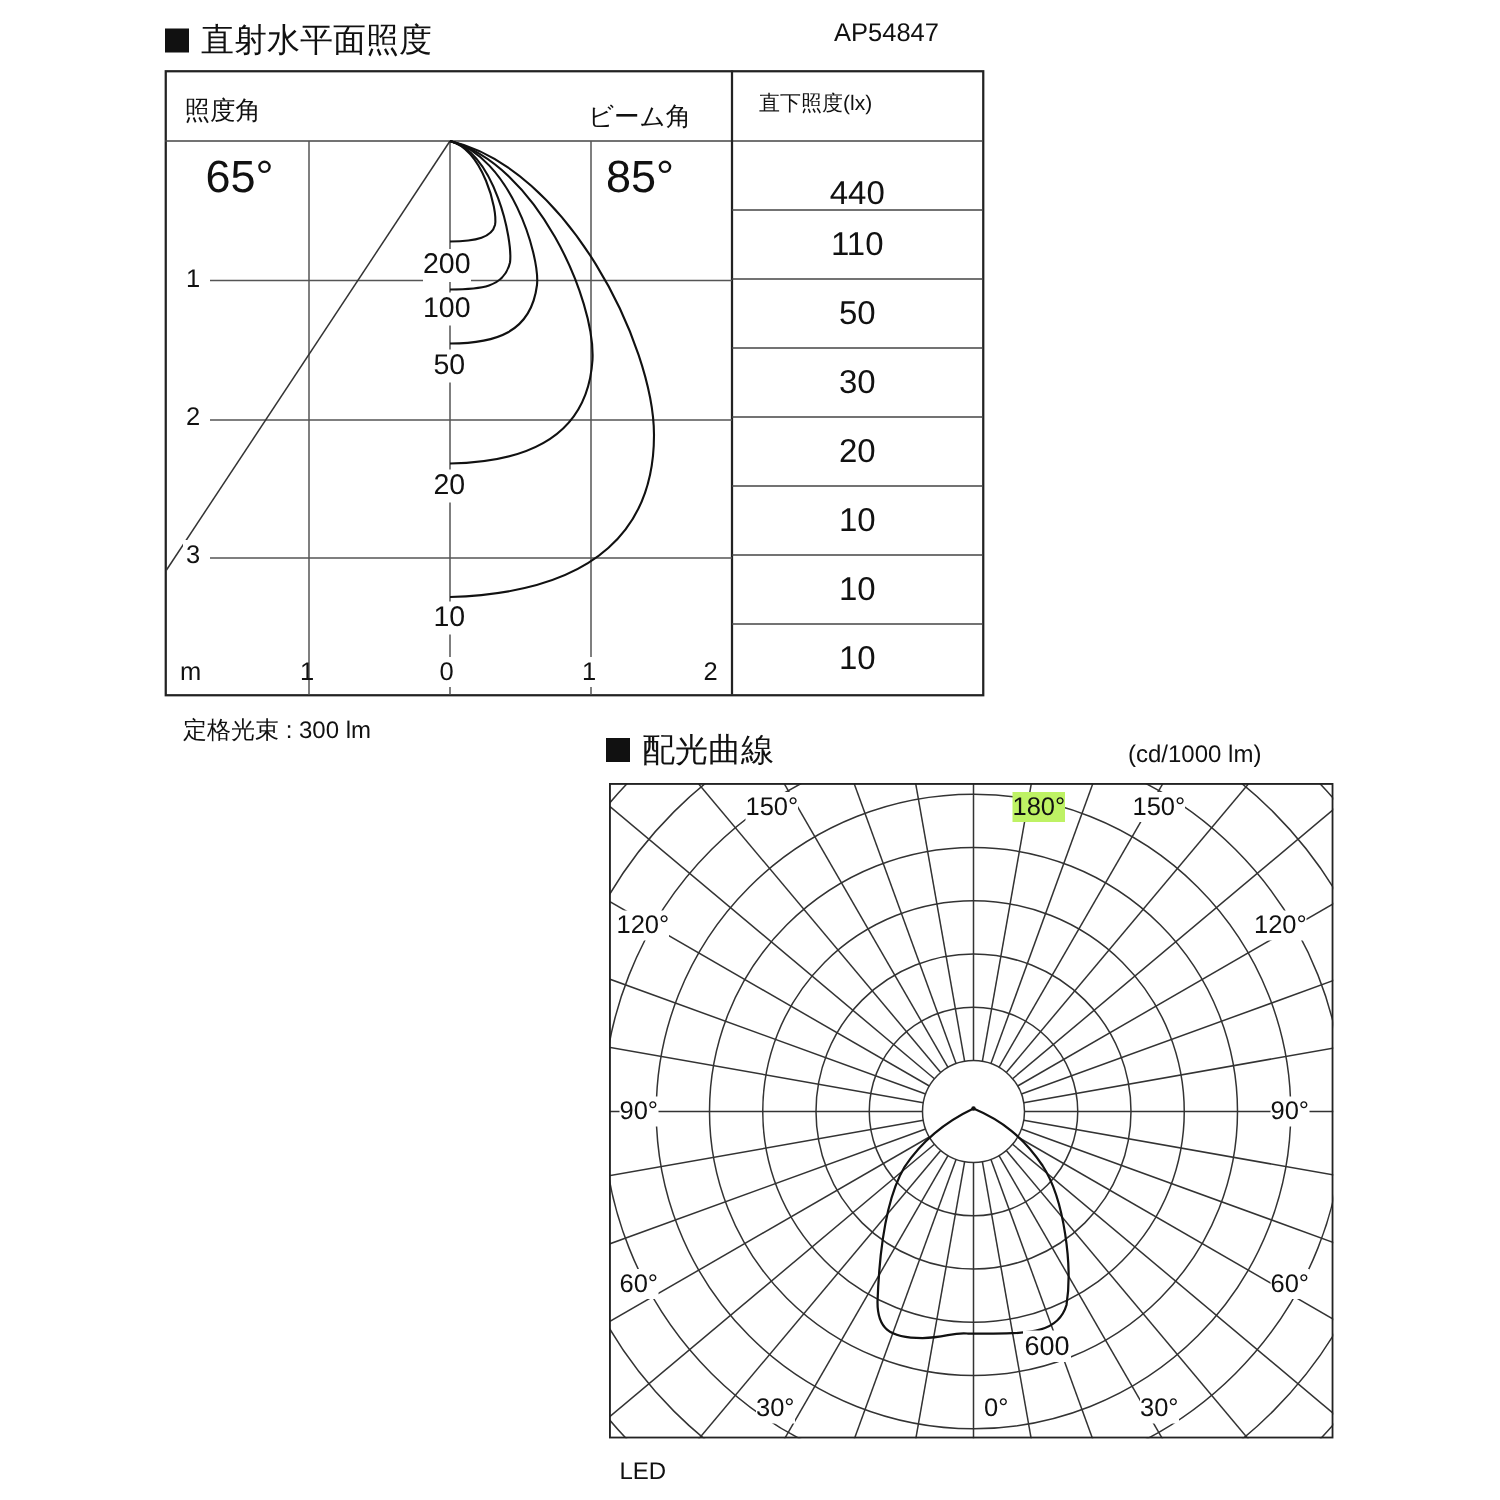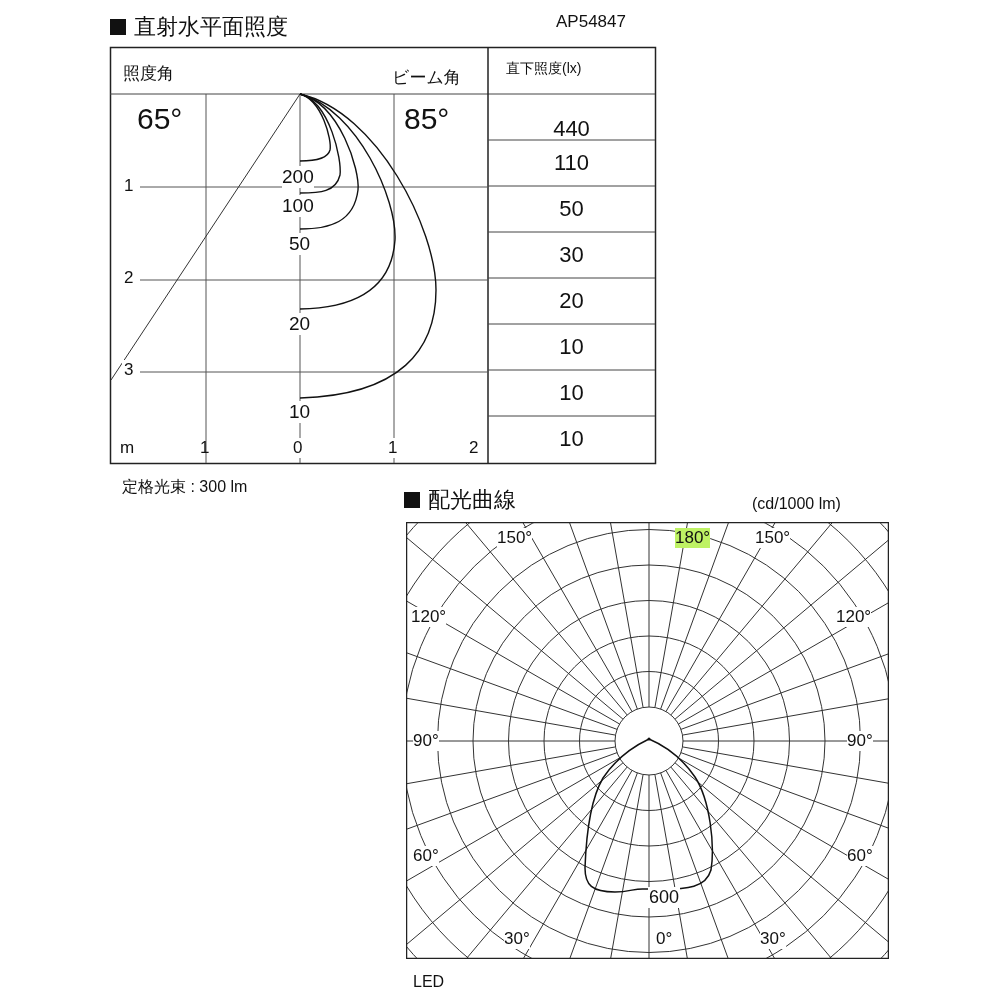--- a/index.html
+++ b/index.html
@@ -166,15 +166,15 @@
 <div class="abs" style="left:755px;top:528px;font-size:17px;background:#fff;">150°</div>
 <div class="abs" style="left:411px;top:607px;font-size:17px;background:#fff;">120°</div>
 <div class="abs" style="left:836px;top:607px;font-size:17px;background:#fff;">120°</div>
 <div class="abs" style="left:413px;top:731px;font-size:17px;background:#fff;">90°</div>
 <div class="abs" style="left:847px;top:731px;font-size:17px;background:#fff;">90°</div>
 <div class="abs" style="left:413px;top:846px;font-size:17px;background:#fff;">60°</div>
 <div class="abs" style="left:847px;top:846px;font-size:17px;background:#fff;">60°</div>
 <div class="abs" style="left:504px;top:929px;font-size:17px;background:#fff;">30°</div>
 <div class="abs" style="left:656px;top:929px;font-size:17px;background:#fff;">0°</div>
 <div class="abs" style="left:760px;top:929px;font-size:17px;background:#fff;">30°</div>
-<div class="abs" style="left:648px;top:887px;font-size:18px;background:#fff;padding:0 1px;">600</div>
+<div class="abs" style="left:682px;top:887px;font-size:18px;background:#fff;padding:0 1px;">600</div>
 
 <div class="abs note" style="left:413px;top:973px;">LED</div>
 
 </body></html>

